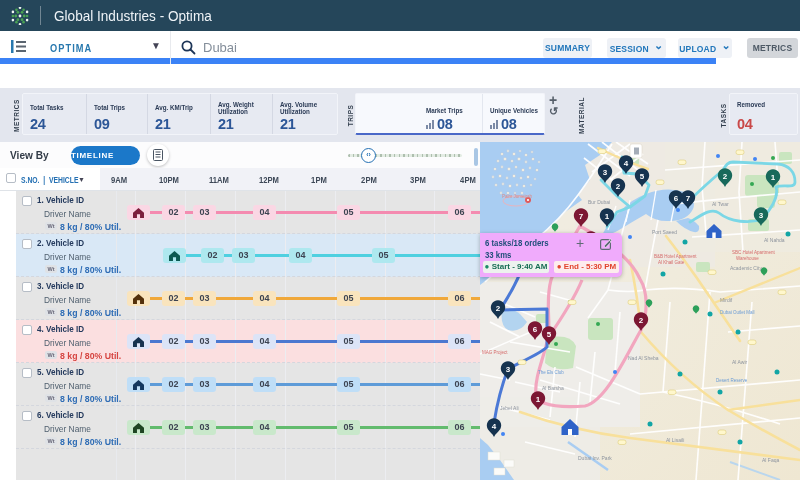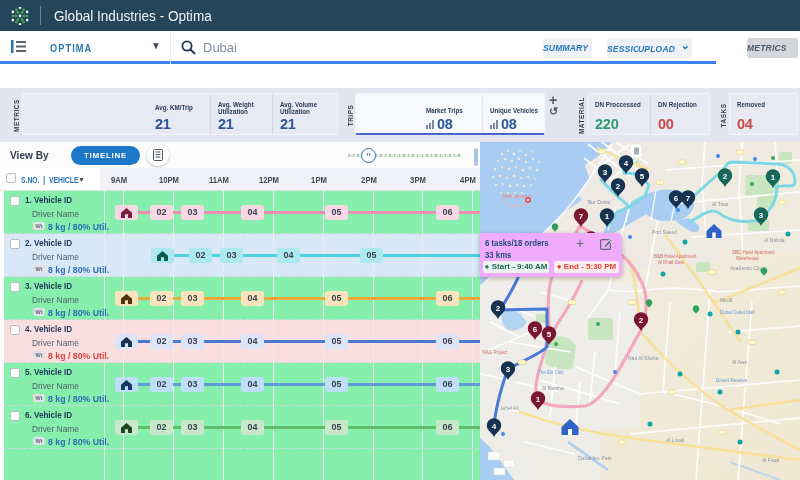--- a/index.html
+++ b/index.html
@@ -6,29 +6,29 @@
 html,body { width:800px; height:480px; overflow:hidden; font-family:"Liberation Sans", sans-serif; }
 #app { position:absolute; left:0; top:0; width:800px; height:480px; background:#fff; }
 .abs { position:absolute; }
 
 
 #topbar { left:0; top:0; width:800px; height:31px; background:#25465a; }
 #topbar .title { left:54px; top:8px; font-size:14px; color:#eef3f7; transform:scaleX(.97); transform-origin:left top; }
 #topbar .div { left:40px; top:6px; width:1px; height:19px; background:rgba(255,255,255,.35); }
 
 
-#toolbar { left:0; top:31px; width:716px; height:33px; background:#fff; border-bottom:3px solid #3b82f6; }
+#toolbar { left:0; top:31px; width:716px; height:33px; background:#fff; border-bottom:6px solid #3b82f6; }
 .optima { left:50px; top:11px; font-size:10.5px; font-weight:bold; letter-spacing:1.2px; color:#2878ae; transform:scaleX(.88); transform-origin:left top; }
 .opt-caret { left:151px; top:9px; font-size:10px; color:#445; }
 .tb-div { left:170px; top:0px; width:1px; height:33px; background:#e8eaee; }
 .search-txt { left:203px; top:9px; font-size:13px; color:#848e9a; }
-.btn { top:7px; height:20px; border-radius:3px; background:#eef1f6; color:#2277bb; font-size:8.5px; font-weight:bold; text-align:left; line-height:20px; letter-spacing:.2px;font-style:italic; }
+.btn { top:7px; height:20px; border-radius:3px; background:#eef1f6; color:#2277bb; font-size:8.5px; font-weight:bold; text-align:center; line-height:20px; letter-spacing:.2px; }
 #b-summary { left:543px; width:49px; }
 #b-session { left:607px; width:59px; }
-#b-upload { left:638px; width:54px; }
+#b-upload { left:678px; width:54px; }
 #b-create { left:747px; width:51px; background:#d3d6da; color:#4e5a66; }
 .bcaret { font-size:11px; font-weight:bold; position:relative; top:-3px; }
 
 
 #crumb { left:0; top:64px; width:800px; height:24px; background:#e8ebf1; }
 #crumb .dubai { left:11px; top:6px; font-size:11px; font-weight:bold; color:#20303f; transform:scaleX(.88); transform-origin:left top; }
 #crumb .allc { left:69px; top:6px; font-size:11px; font-weight:bold; color:#20303f; white-space:nowrap; transform:scaleX(.84); transform-origin:left top; }
 #crumb .lchip { left:143px; top:3px; width:20px; height:17px; background:#fbfcfd; border-radius:3px; font-size:10px; font-weight:bold; color:#333; text-align:center; line-height:17px; }
 #crumb .mar { left:757px; top:6px; font-size:11px; font-weight:bold; color:#20303f; white-space:nowrap; transform:scaleX(.8); transform-origin:left top; }
 
@@ -40,21 +40,21 @@
 .mlab { position:absolute; left:7px; top:6.5px; font-size:8px; font-weight:bold; color:#2a3a55; line-height:7px; white-space:nowrap; transform:scaleX(.78); transform-origin:left top; }
 .mval { position:absolute; left:7px; top:21.5px; font-size:14.5px; font-weight:bold; color:#2c5697; letter-spacing:-.2px; }
 .vicon { position:relative; display:inline-block; width:9px; height:9px; margin-right:2px; }
 .vicon i { position:absolute; bottom:0; background:#7b8aa6; width:2px; }
 
 
 #viewby { left:0; top:142px; width:480px; height:26px; background:#fcfcfd; }
 #thead { left:0; top:168px; width:480px; height:23px; background:#fff; border-bottom:1px solid #dfe3e8; }
 .cb { position:absolute; width:10px; height:10px; border:1px solid #b6bdc6; border-radius:2px; background:#fff; }
 .tlabel { position:absolute; top:7px; font-size:9px; font-weight:bold; color:#3d4857; width:40px; text-align:center; margin-left:-20px; transform:scaleX(.85); }
-#rows { left:4px; top:191px; width:480px; height:289px; background:#86efac; }
+#rows { left:16px; top:191px; width:480px; height:289px; background:#e5e5e5; }
 .row { position:absolute; left:0; width:480px; height:43px; border-bottom:1px dashed #d4d7de; }
 .vnum { position:absolute; left:21px; top:3px; font-size:9.5px; font-weight:bold; color:#23395c; white-space:nowrap; transform:scaleX(.85); transform-origin:left top; }
 .dname { position:absolute; left:28px; top:16.5px; font-size:9.5px; color:#50606f; white-space:nowrap; transform:scaleX(.88); transform-origin:left top; }
 .util { position:absolute; left:44px; top:29.5px; font-size:9.5px; font-weight:bold; color:#2e6cb5; white-space:nowrap; transform:scaleX(.92); transform-origin:left top; }
 .wt { position:absolute; left:29px; top:30.5px; width:12px; height:8px; background:#dfe2e6; border-radius:2px; font-size:5.5px; color:#667; text-align:center; line-height:8px; font-weight:bold; }
 .tline { position:absolute; height:3px; border-radius:2px; top:20px; }
 .chip { position:absolute; top:14px; width:23px; height:15px; border-radius:3px; font-size:9px; font-weight:bold; text-align:center; line-height:15px; color:#3c4351; }
 .gline { position:absolute; top:0; width:1px; height:289px; background:#ecedf1; }
 </style>
 </head>
@@ -109,20 +109,28 @@
     <div id="b-summary" class="abs btn">SUMMARY</div>
     <div id="b-session" class="abs btn">SESSION &nbsp;<span class="bcaret">⌄</span></div>
     <div id="b-upload" class="abs btn">UPLOAD &nbsp;<span class="bcaret">⌄</span></div>
     <div id="b-create" class="abs btn">METRICS</div>
   </div>
 
 
   <div id="strip" class="abs">
     <div class="abs vlabel" style="left:-9px;top:24px">METRICS</div>
     <div class="abs card" style="left:22px;width:316px">
+      <div class="mcol" style="left:0;width:64px">
+          <div class="mlab" style="top:10px">Total Tasks</div>
+          <div class="mval">24</div>
+        </div>
+      <div class="mcol" style="left:64px;width:61px">
+          <div class="mlab" style="top:10px">Total Trips</div>
+          <div class="mval">09</div>
+        </div>
       <div class="mcol" style="left:125px;width:63px">
           <div class="mlab" style="top:10px">Avg. KM/Trip</div>
           <div class="mval">21</div>
         </div>
       <div class="mcol" style="left:188px;width:62px">
           <div class="mlab">Avg. Weight<br>Utilization</div>
           <div class="mval">21</div>
         </div>
       <div class="mcol" style="left:250px;width:66px;border-right:none">
           <div class="mlab">Avg. Volume<br>Utilization</div>
@@ -136,42 +144,32 @@
           <div class="mval"><span class="vicon"><i style="left:0;height:4px"></i><i style="left:3px;height:6px"></i><i style="left:6px;height:9px"></i></span>08</div>
         </div>
       <div class="mcol" style="left:127px;width:63px;border-right:none">
           <div class="mlab" style="top:13px">Unique Vehicles</div>
           <div class="mval"><span class="vicon"><i style="left:0;height:4px"></i><i style="left:3px;height:6px"></i><i style="left:6px;height:9px"></i></span>08</div>
         </div>
     </div>
     <div class="abs" style="left:549px;top:4px;font-size:14px;color:#555e69;font-weight:bold">+</div>
     <div class="abs" style="left:549px;top:17px;font-size:11px;color:#555e69;font-weight:bold">↺</div>
     <div class="abs vlabel" style="left:556px;top:24px">MATERIAL</div>
-    <div class="abs card" style="left:587px;width:123px">
-      <div class="mcol" style="left:0;width:63px">
-          <div class="mlab">DN Proccessed</div>
-          <div class="mval" style="color:#2e9d6e">220</div>
-        </div>
-      <div class="mcol" style="left:63px;width:60px;border-right:none">
-          <div class="mlab">DN Rejection</div>
-          <div class="mval" style="color:#c94848">00</div>
-        </div>
-    </div>
     <div class="abs vlabel" style="left:698px;top:24px">TASKS</div>
     <div class="abs card" style="left:729px;width:69px">
       <div class="mcol" style="left:0;width:69px;border-right:none">
           <div class="mlab">Removed</div>
           <div class="mval" style="color:#c94848">04</div>
         </div>
     </div>
   </div>
 
   <div id="viewby" class="abs">
     <div class="abs" style="left:10px;top:7px;font-size:11.5px;font-weight:bold;color:#333c48;transform:scaleX(.88);transform-origin:left top">View By</div>
-    <div class="abs" style="left:71px;top:4px;width:69px;height:19px;background:#1b78c9;border-radius:10px;color:#fff;font-size:8px;font-weight:bold;letter-spacing:.7px;text-align:center;line-height:19px">TIMELINE</div>
+    <div class="abs" style="left:71px;top:4px;width:69px;height:19px;background:#1b78c9;border-radius:10px;color:#fff;font-size:8px;font-weight:bold;letter-spacing:.7px;line-height:19px">TIMELINE</div>
     <div class="abs" style="left:147px;top:2px;width:22px;height:22px;background:#fff;border-radius:50%;box-shadow:0 1px 3px rgba(0,0,0,.25)">
       <svg style="position:absolute;left:6px;top:5px" width="10" height="12" viewBox="0 0 10 12">
         <rect x="0.5" y="0.5" width="9" height="11" rx="1" fill="none" stroke="#4a5563" stroke-width="1"></rect>
         <line x1="2.5" y1="3" x2="7.5" y2="3" stroke="#4a5563" stroke-width="1"></line>
         <line x1="2.5" y1="5.5" x2="7.5" y2="5.5" stroke="#4a5563" stroke-width="1"></line>
         <line x1="2.5" y1="8" x2="7.5" y2="8" stroke="#4a5563" stroke-width="1"></line>
       </svg>
     </div>
     <div class="abs" style="left:348px;top:12px;width:114px;height:3px;background:repeating-linear-gradient(90deg,#aebfae 0 1.5px,#e3ece3 1.5px 4.6px);border-radius:2px"></div>
     <div class="abs" style="left:361px;top:6px;width:15px;height:15px;background:#fff;border:1.5px solid #2470b3;border-radius:50%;font-size:7px;color:#2470b3;font-weight:bold;text-align:center;line-height:12px">‹›</div>

